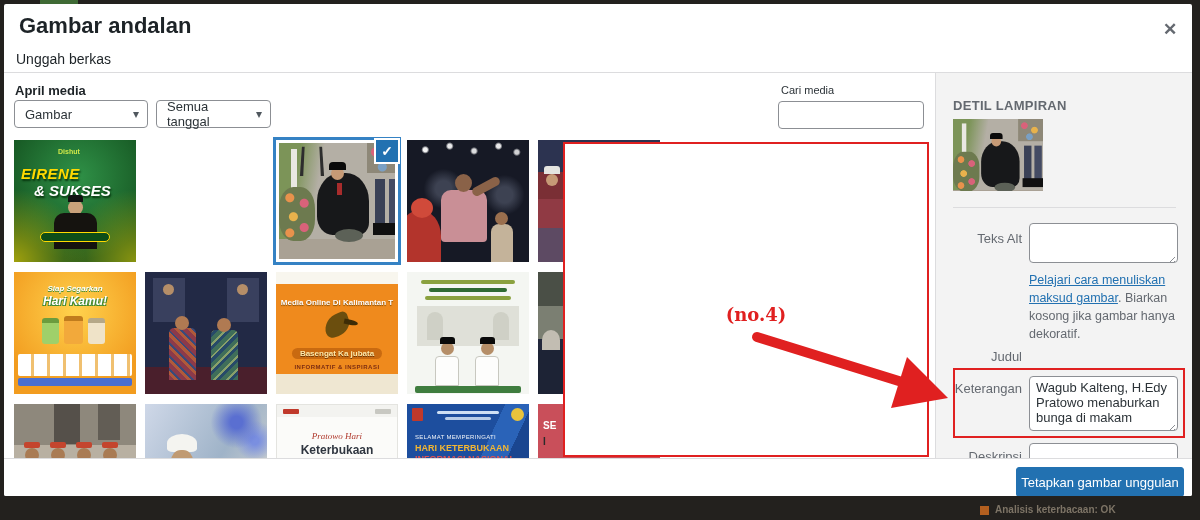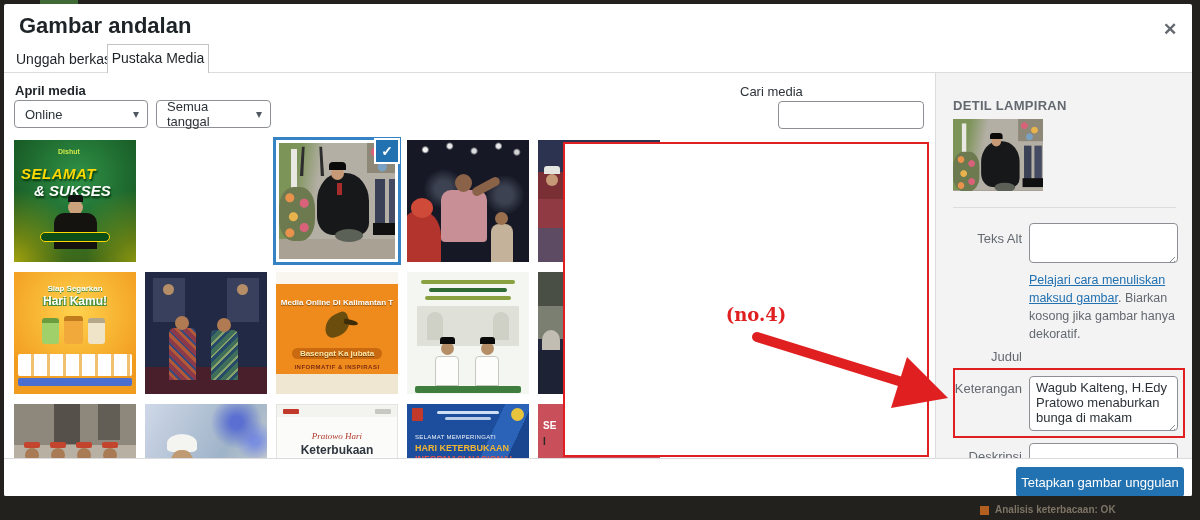--- a/index.html
+++ b/index.html
@@ -22,21 +22,21 @@
   .tab { position:absolute; top:44px; height:25px; font-size:14px; color:#1d2327; line-height:22px; cursor:pointer; }
   .tab-inactive { left:12px; }
   .tab-active { left:103px; top:40px; height:29px; width:102px; background:#fff; border:1px solid #c3c4c7; border-bottom:none; text-align:center; line-height:27px; z-index:3; }
 
   
   .filter-label { position:absolute; left:11px; top:79px; font-size:13px; font-weight:bold; color:#1d2327; }
   .sel { position:absolute; top:96px; height:28px; background:#fff; border:1px solid #8c8f94; border-radius:4px; font-size:13px; color:#2c3338; display:flex; align-items:center; justify-content:space-between; padding:0 8px 0 10px; cursor:pointer; }
   .sel-type { left:10px; width:134px; }
   .sel-date { left:152px; width:115px; }
   .sel .chev { color:#50575e; font-size:12px; margin-left:6px; }
-  .search-label { position:absolute; left:736px; top:80px; font-size:13px; color:#2c3338; }
+  .search-label { position:absolute; left:777px; top:80px; font-size:11px; color:#2c3338; }
   .search-input { position:absolute; left:774px; top:97px; width:146px; height:28px; border:1px solid #8c8f94; border-radius:4px; background:#fff; padding:0 8px; font-size:13px; }
 
   
   .grid { position:absolute; left:10px; top:136px; width:921px; height:317px; }
   .thumb { position:absolute; width:122px; height:122px; cursor:pointer; }
   .ph { position:absolute; inset:0; overflow:hidden; background:#e5e5e5; }
   .ph div { position:absolute; }
   .r1 { top:0; } .r2 { top:132px; } .r3 { top:264px; }
   .c1 { left:0; } .c2 { left:131px; } .c3 { left:262px; } .c4 { left:393px; } .c5 { left:524px; }
   .thumb.sel-item .ph { border:3px solid #fff; outline:3px solid #3582c4; }
@@ -115,21 +115,21 @@
   .t5 .face { top:34px; left:8px; width:12px; height:12px; border-radius:50%; background:#c69a76; }
   .t10 { background:linear-gradient(180deg, #4a4f46 0 28%, #7b7f72 28% 55%, #23283c 55%); }
   .t10 .fig { top:58px; left:4px; width:18px; height:20px; background:#c2bdb2; border-radius:50% 50% 0 0; }
   .t10 .suit { top:78px; left:0px; width:26px; height:44px; background:#1d2335; }
   .t15 { background:linear-gradient(180deg, #c94f5a 0 52%, #e8e2d8 52% 74%, #b8372f 74%); }
   .t15 .se { top:16px; left:5px; font-size:10px; font-weight:900; color:#fff; }
   .t15 .se2 { top:32px; left:5px; font-size:10px; font-weight:900; color:#2b2b2b; }
   .t15 .car { top:58px; left:3px; width:20px; height:9px; background:#f4f2ee; border-radius:3px; }
 
   
-  .t6 { background:radial-gradient(circle at 50% 32%, #ffd24d, #f29c1f 75%); }
+  .t6 { background:radial-gradient(circle at 50% 32%, #ffd24d, #f29c1f 75%);font-style:italic; }
   .t6 .l1 { top:12px; width:122px; text-align:center; font-size:8px; font-weight:bold; color:#fff; text-shadow:0 1px 0 #3e8a35; }
   .t6 .l2 { top:22px; width:122px; text-align:center; font-size:12px; font-weight:900; color:#fff; text-shadow:1px 1px 0 #3e8a35, -1px 1px 0 #3e8a35; }
   .t6 .j1 { top:46px; left:28px; width:17px; height:26px; background:#9fd06a; border-radius:3px; border-top:5px solid #6b9c3e; }
   .t6 .j2 { top:44px; left:50px; width:19px; height:28px; background:#f2a93b; border-radius:3px; border-top:5px solid #c07c1d; }
   .t6 .j3 { top:46px; left:74px; width:17px; height:26px; background:#efe3c8; border-radius:3px; border-top:5px solid #b5a888; }
   .t6 .row { top:82px; left:4px; width:114px; height:22px; background:repeating-linear-gradient(90deg, #fff 0 13px, #f0c070 13px 16px); border-radius:2px; }
   .t6 .bar { top:106px; left:4px; width:114px; height:8px; background:#4a6fd1; border-radius:2px; }
 
   
   .t7 { background:linear-gradient(180deg, #222945 0 78%, #4a1f2c 78%); }
@@ -241,40 +241,39 @@
   <span class="txt">Analisis keterbacaan: OK</span>
 </div>
 
 <div class="modal">
 
   <div class="title">Gambar andalan</div>
   <button class="close-btn">✕</button>
 
   <div class="tabline"></div>
   <div class="tab tab-inactive">Unggah berkas</div>
-  <div class="tab tab-active">Pustaka Media</div>
 
   <div class="filter-label">April media</div>
   <div class="sel sel-type">
-    <span>Online</span>
+    <span>Gambar</span>
     <span class="chev">▾</span>
   </div>
   <div class="sel sel-date">
     <span>Semua tanggal</span>
     <span class="chev">▾</span>
   </div>
   <div class="search-label">Cari media</div>
   <input class="search-input" type="text" value="" style="">
 
   <div class="grid">
 
     <div class="thumb r1 c1">
       <div class="ph t1">
         <div class="hd">Dishut</div>
-        <div class="l1">SELAMAT</div>
+        <div class="l1">EIRENE</div>
         <div class="l2">&amp; SUKSES</div>
         <div class="head"></div>
         <div class="cap"></div>
         <div class="body"></div>
         <div class="name"></div>
       </div>
     </div>
 
 
     <div class="thumb r1 c3 sel-item">

